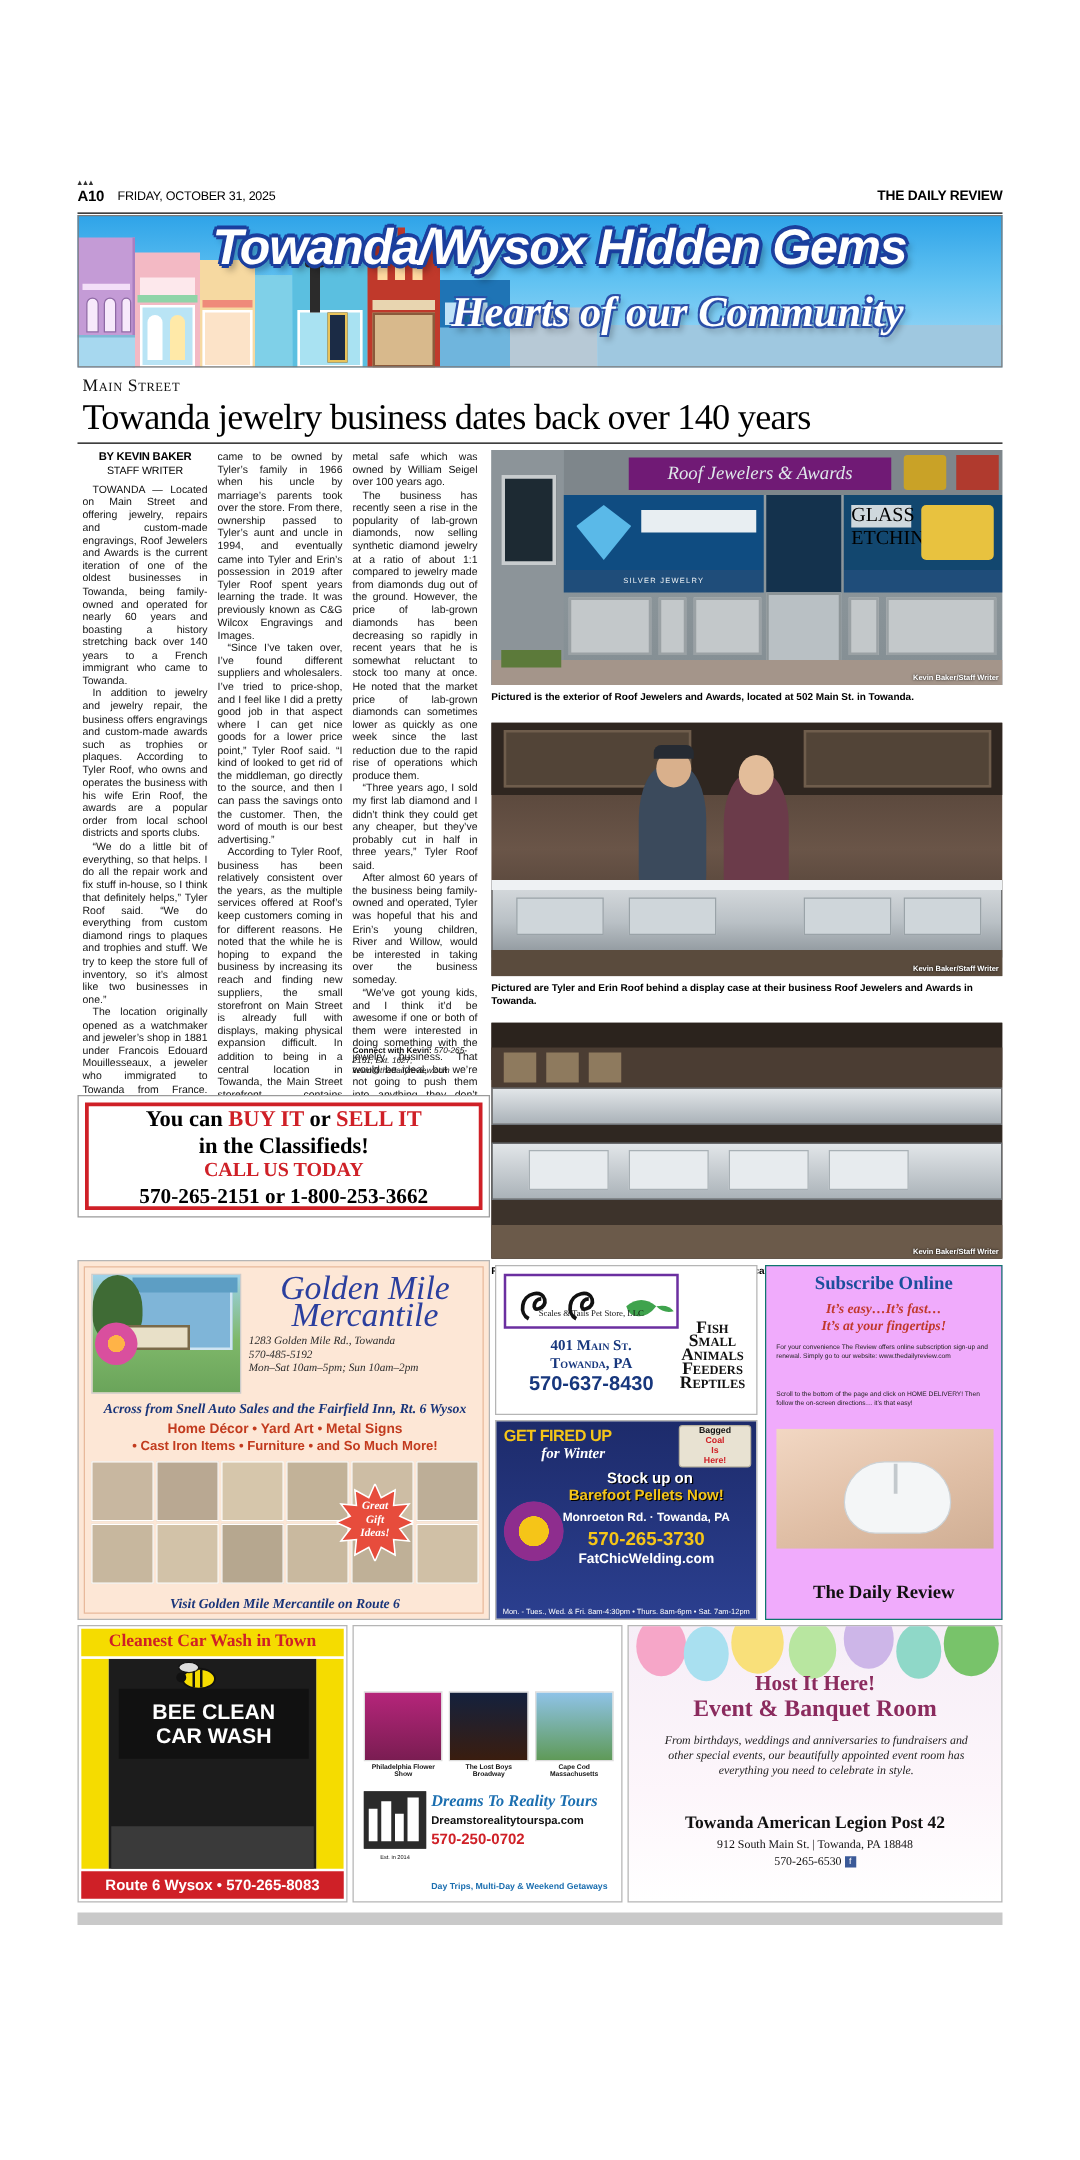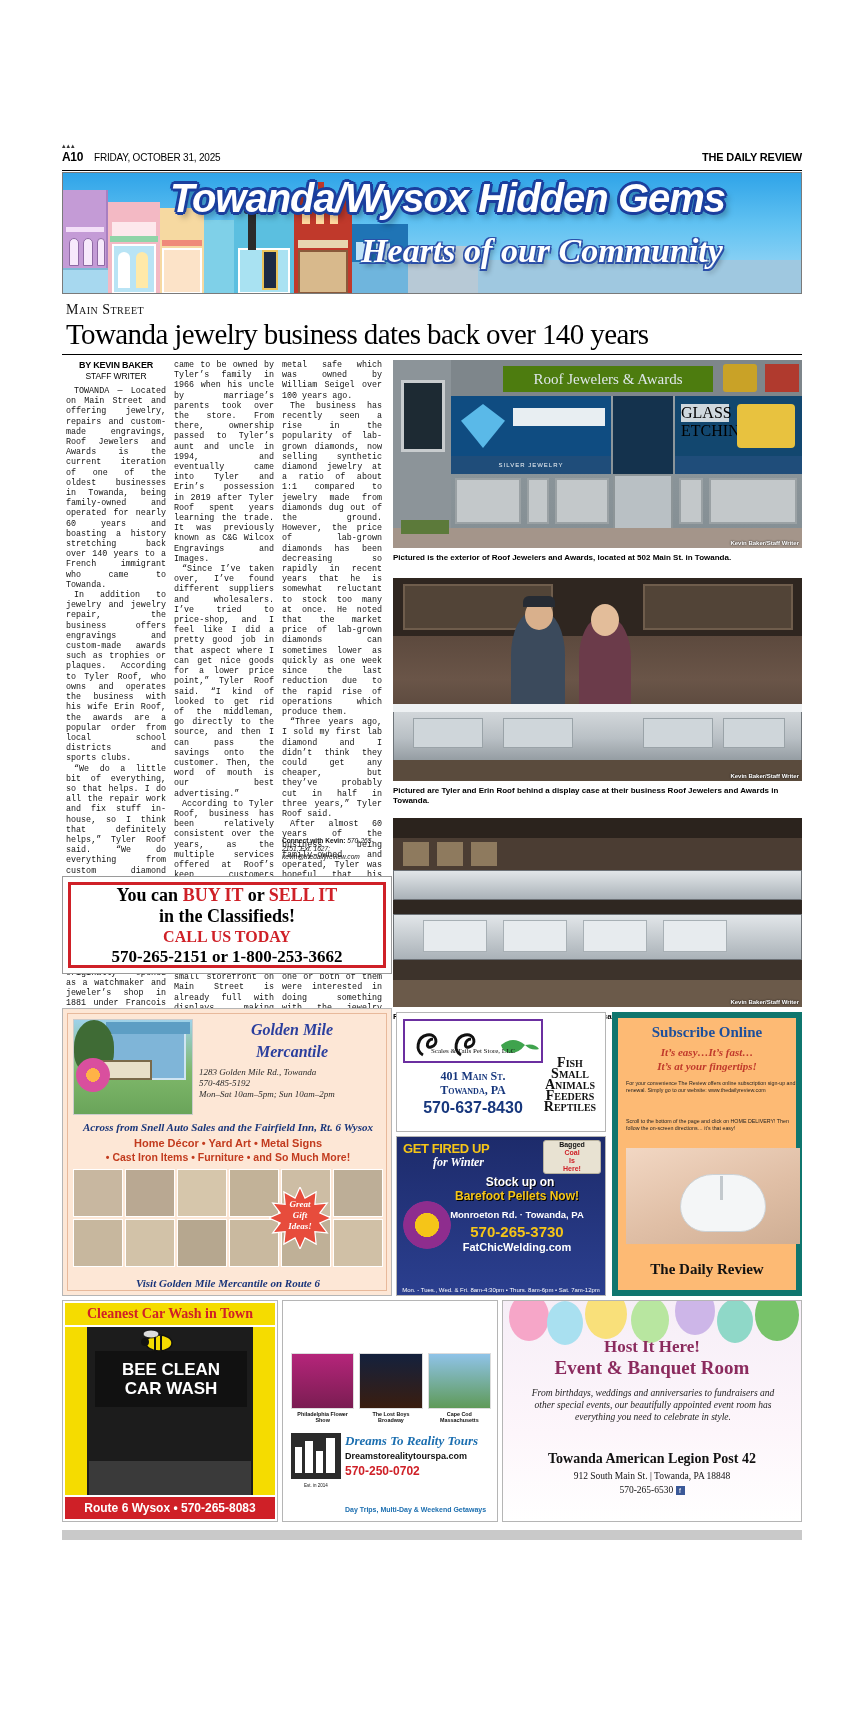--- a/index.html
+++ b/index.html
@@ -46,21 +46,21 @@
   .headline { position:absolute; left:66px; top:318px; width:736px;
               font-family:"Liberation Serif",serif; font-size:29px; letter-spacing:-0.6px; color:#000;}
   .head-rule { position:absolute; left:62px; top:354px; width:740px; height:1px; background:#000;}
 
   
   .byline { position:absolute; left:66px; top:360px; width:100px; text-align:center;
             font-family:"Liberation Sans",sans-serif; font-weight:bold; font-size:9px; letter-spacing:-0.2px;}
   .byline2 { position:absolute; left:66px; top:371px; width:100px; text-align:center;
             font-family:"Liberation Sans",sans-serif; font-size:8.5px; letter-spacing:-0.1px;}
 
-  .col { position:absolute; font-family:Liberation Mono, monospace; font-size:8.4px; line-height:10.2px;
+  .col { position:absolute; font-family:Liberation Sans, sans-serif; font-size:8.4px; line-height:10.2px;
          text-align:justify; color:#121212; }
   .col p { text-indent: 8px; margin:0; }
   .col p.noindent { text-indent:0; }
   .c1 { left:66px; top:386px; width:100px; }
   .c2 { left:174px; top:360px; width:100px; }
   .c3 { left:282px; top:360px; width:100px; }
 
   .connect { position:absolute; left:282px; top:837px; width:100px;
              font-family:"Liberation Sans",sans-serif; font-size:6.6px; line-height:8px; color:#111;}
   .connect b { font-weight:bold; }
@@ -76,22 +76,22 @@
   .ph1 { left:393px; top:360px; width:409px; height:188px; }
   .ph2 { left:393px; top:578px; width:409px; height:203px; }
   .ph3 { left:393px; top:818px; width:409px; height:189px; }
 
   
   .p1sky { position:absolute; inset:0; background:linear-gradient(180deg,#c9cfd2,#aeb6ba); }
   .p1bld { position:absolute; left:0; top:0; width:100%; height:100%;
            background:linear-gradient(180deg,#9aa3a8 0%, #8d979c 40%, #848e93 100%); }
   .p1win { position:absolute; background:#1d2a33; border:3px solid #c8ccce; }
   .p1panel{ position:absolute; background:#c3c8ca; border:2px solid #9aa1a4; }
-  .p1sign { position:absolute; background:#4d7c0f; color:#fff; font-family:"Liberation Serif",serif;
-            display:flex; align-items:center; justify-content:center; }
+  .p1sign { position:absolute; background:#701a75; color:#fff; font-family:"Liberation Serif",serif;
+            font-style:italic; display:flex; align-items:center; justify-content:center; }
 
   
   .p2bg { position:absolute; inset:0; background:linear-gradient(180deg,#4a3a30 0%,#6a5548 50%,#3a2e26 100%); }
   .p2case { position:absolute; background:linear-gradient(180deg,#d9dde0 0%,#b9c0c5 55%,#8d959b 100%); border:1px solid #6e7479; }
   .p2person { position:absolute; border-radius:40% 40% 18% 18%; }
 
   
   .p3bg { position:absolute; inset:0; background:linear-gradient(180deg,#3a2f28 0%,#5a4a3e 45%,#241d18 100%); }
   .p3case { position:absolute; background:linear-gradient(180deg,#e2e6e9,#aab2b8); border:1px solid #6d7277; }
 
@@ -109,21 +109,21 @@
   .cl-l3 { position:absolute; left:0; right:0; top:51px; text-align:center; font-family:"Liberation Serif",serif;
            font-weight:bold; font-size:16px; color:#cf2027;}
   .cl-l4 { position:absolute; left:0; right:0; top:70px; text-align:center; font-family:"Liberation Serif",serif;
            font-weight:bold; font-size:17px; color:#000;}
 
   
   .ad-gm { left:62px; top:1008px; width:330px; height:288px; border:1px solid #b5b5b5; background:#fde7d6; }
   .gm-in { position:absolute; left:4px; top:4px; right:4px; bottom:4px; border:1px solid #e8b99b; }
   .gm-photo { position:absolute; left:10px; top:10px; width:120px; height:96px; overflow:hidden; border:1px solid #ccc;}
   .gm-title { position:absolute; left:136px; top:10px; width:186px; text-align:center;
-              font-family:"Liberation Serif",serif; font-style:italic; font-weight:bold; font-size:16px;
+              font-family:"Liberation Serif",serif; font-style:italic; font-weight:normal; font-size:27px;
               color:#2b3f9e; line-height:22px; }
   .gm-addr { position:absolute; left:136px; top:58px; width:186px; text-align:left; font-family:"Liberation Serif",serif;
              font-style:italic; font-size:9px; color:#2b2b2b; line-height:11px;}
   .gm-across { position:absolute; left:8px; top:112px; width:314px; text-align:center;
                font-family:"Liberation Serif",serif; font-style:italic; font-weight:bold; font-size:11px; color:#19357a;}
   .gm-l1 { position:absolute; left:8px; top:128px; width:314px; text-align:center;
            font-family:"Liberation Sans",sans-serif; font-weight:bold; font-size:11px; color:#c23b1e;}
   .gm-l2 { position:absolute; left:8px; top:142px; width:314px; text-align:center;
            font-family:"Liberation Sans",sans-serif; font-weight:bold; font-size:10.5px; color:#c23b1e;}
   .gm-grid { position:absolute; left:10px; top:160px; width:310px; height:98px; display:grid;
@@ -141,21 +141,21 @@
   .st-addr { position:absolute; left:4px; top:56px; width:144px; text-align:center;
              font-family:"Liberation Serif",serif; font-variant:small-caps; font-weight:bold;
              font-size:12px; color:#17377d; line-height:14px;}
   .st-phone { position:absolute; left:4px; top:86px; width:144px; text-align:center;
               font-family:"Liberation Sans",sans-serif; font-weight:bold; font-size:16px; color:#17377d;}
   .st-list { position:absolute; right:6px; top:44px; width:58px; text-align:center;
              font-family:"Liberation Serif",serif; font-variant:small-caps; font-weight:bold;
              font-size:14px; color:#111; line-height:11px;}
 
   
-  .ad-sub { left:612px; top:1012px; width:190px; height:284px; border:6px solid #0f766e; background:#fdba74; }
+  .ad-sub { left:612px; top:1012px; width:190px; height:284px; border:1px solid #0f766e; background:#f0abfc; }
   .sub-t { position:absolute; left:0; top:6px; width:100%; text-align:center;
            font-family:"Liberation Serif",serif; font-weight:bold; font-size:15px; color:#1c4f9c;}
   .sub-s1 { position:absolute; left:0; top:28px; width:100%; text-align:center;
             font-family:"Liberation Serif",serif; font-weight:bold; font-style:italic; font-size:11px; color:#c0392b;}
   .sub-s2 { position:absolute; left:0; top:42px; width:100%; text-align:center;
             font-family:"Liberation Serif",serif; font-weight:bold; font-style:italic; font-size:11px; color:#c0392b;}
   .sub-p { position:absolute; left:8px; width:174px; font-family:"Liberation Sans",sans-serif;
            font-size:5.3px; line-height:6.6px; color:#222;}
   .sub-hand { position:absolute; left:8px; top:130px; width:174px; height:96px; overflow:hidden; }
   .sub-logo { position:absolute; left:0; bottom:12px; width:100%; text-align:center;

